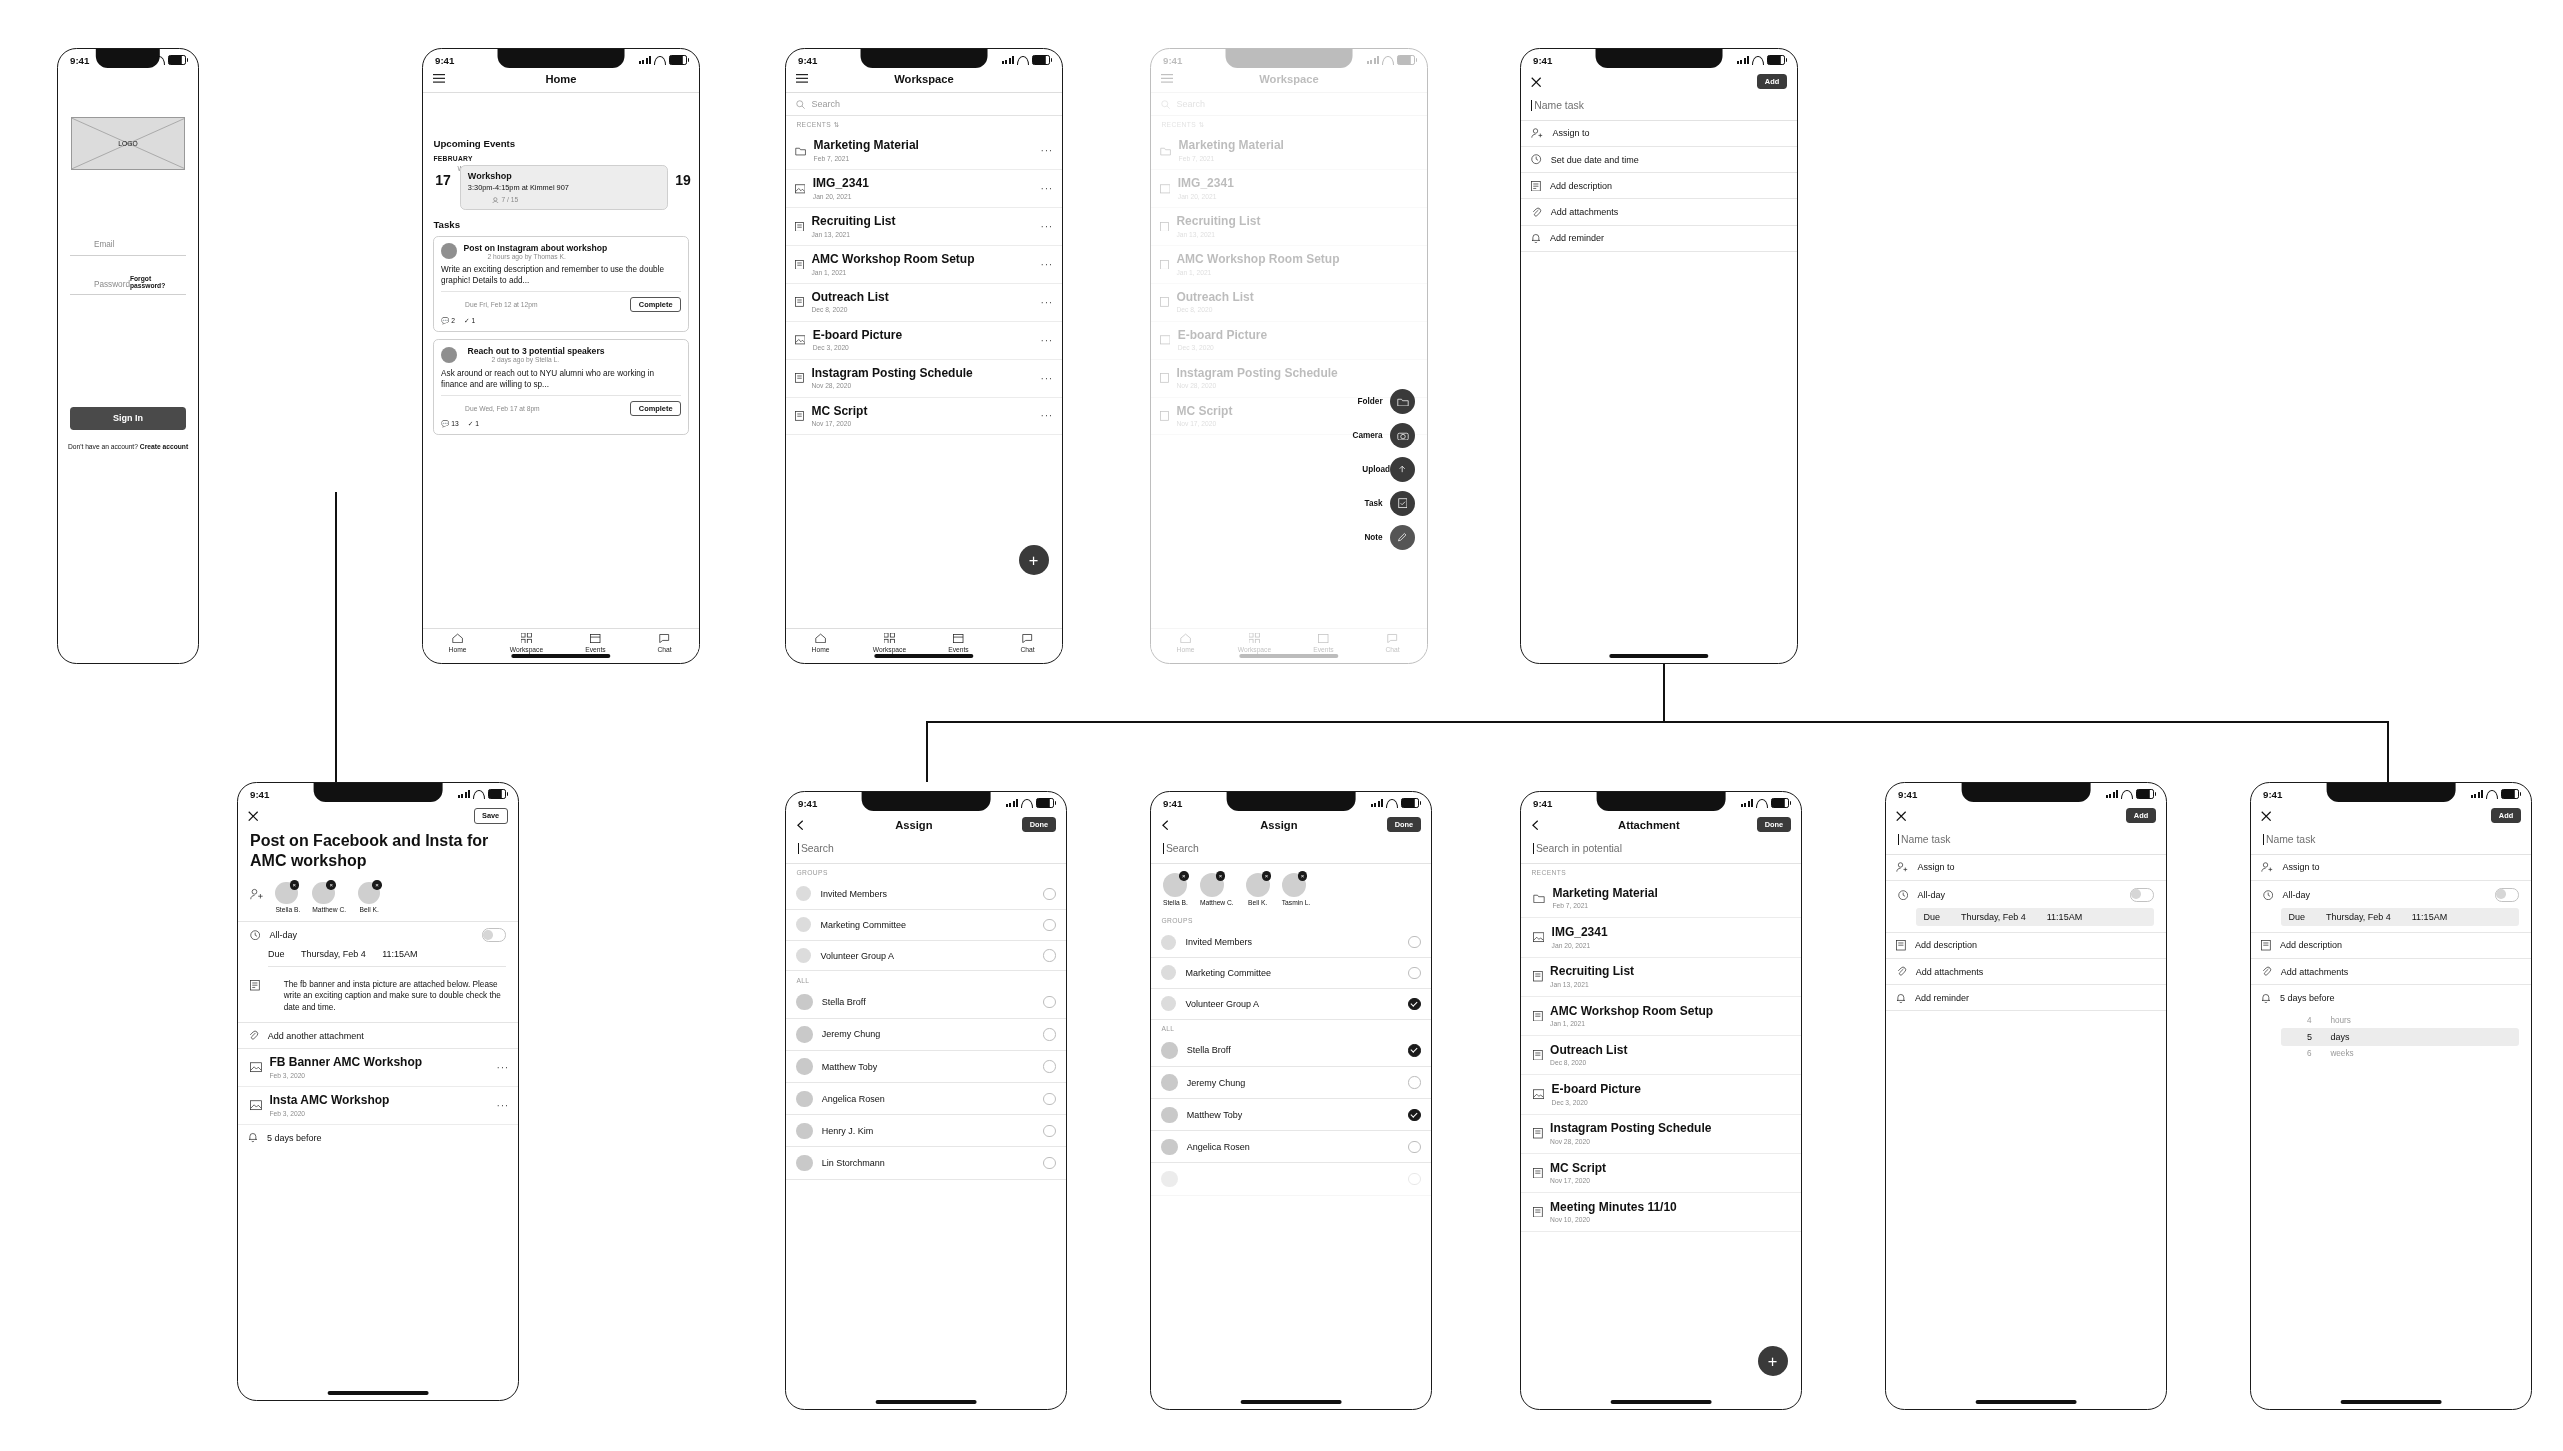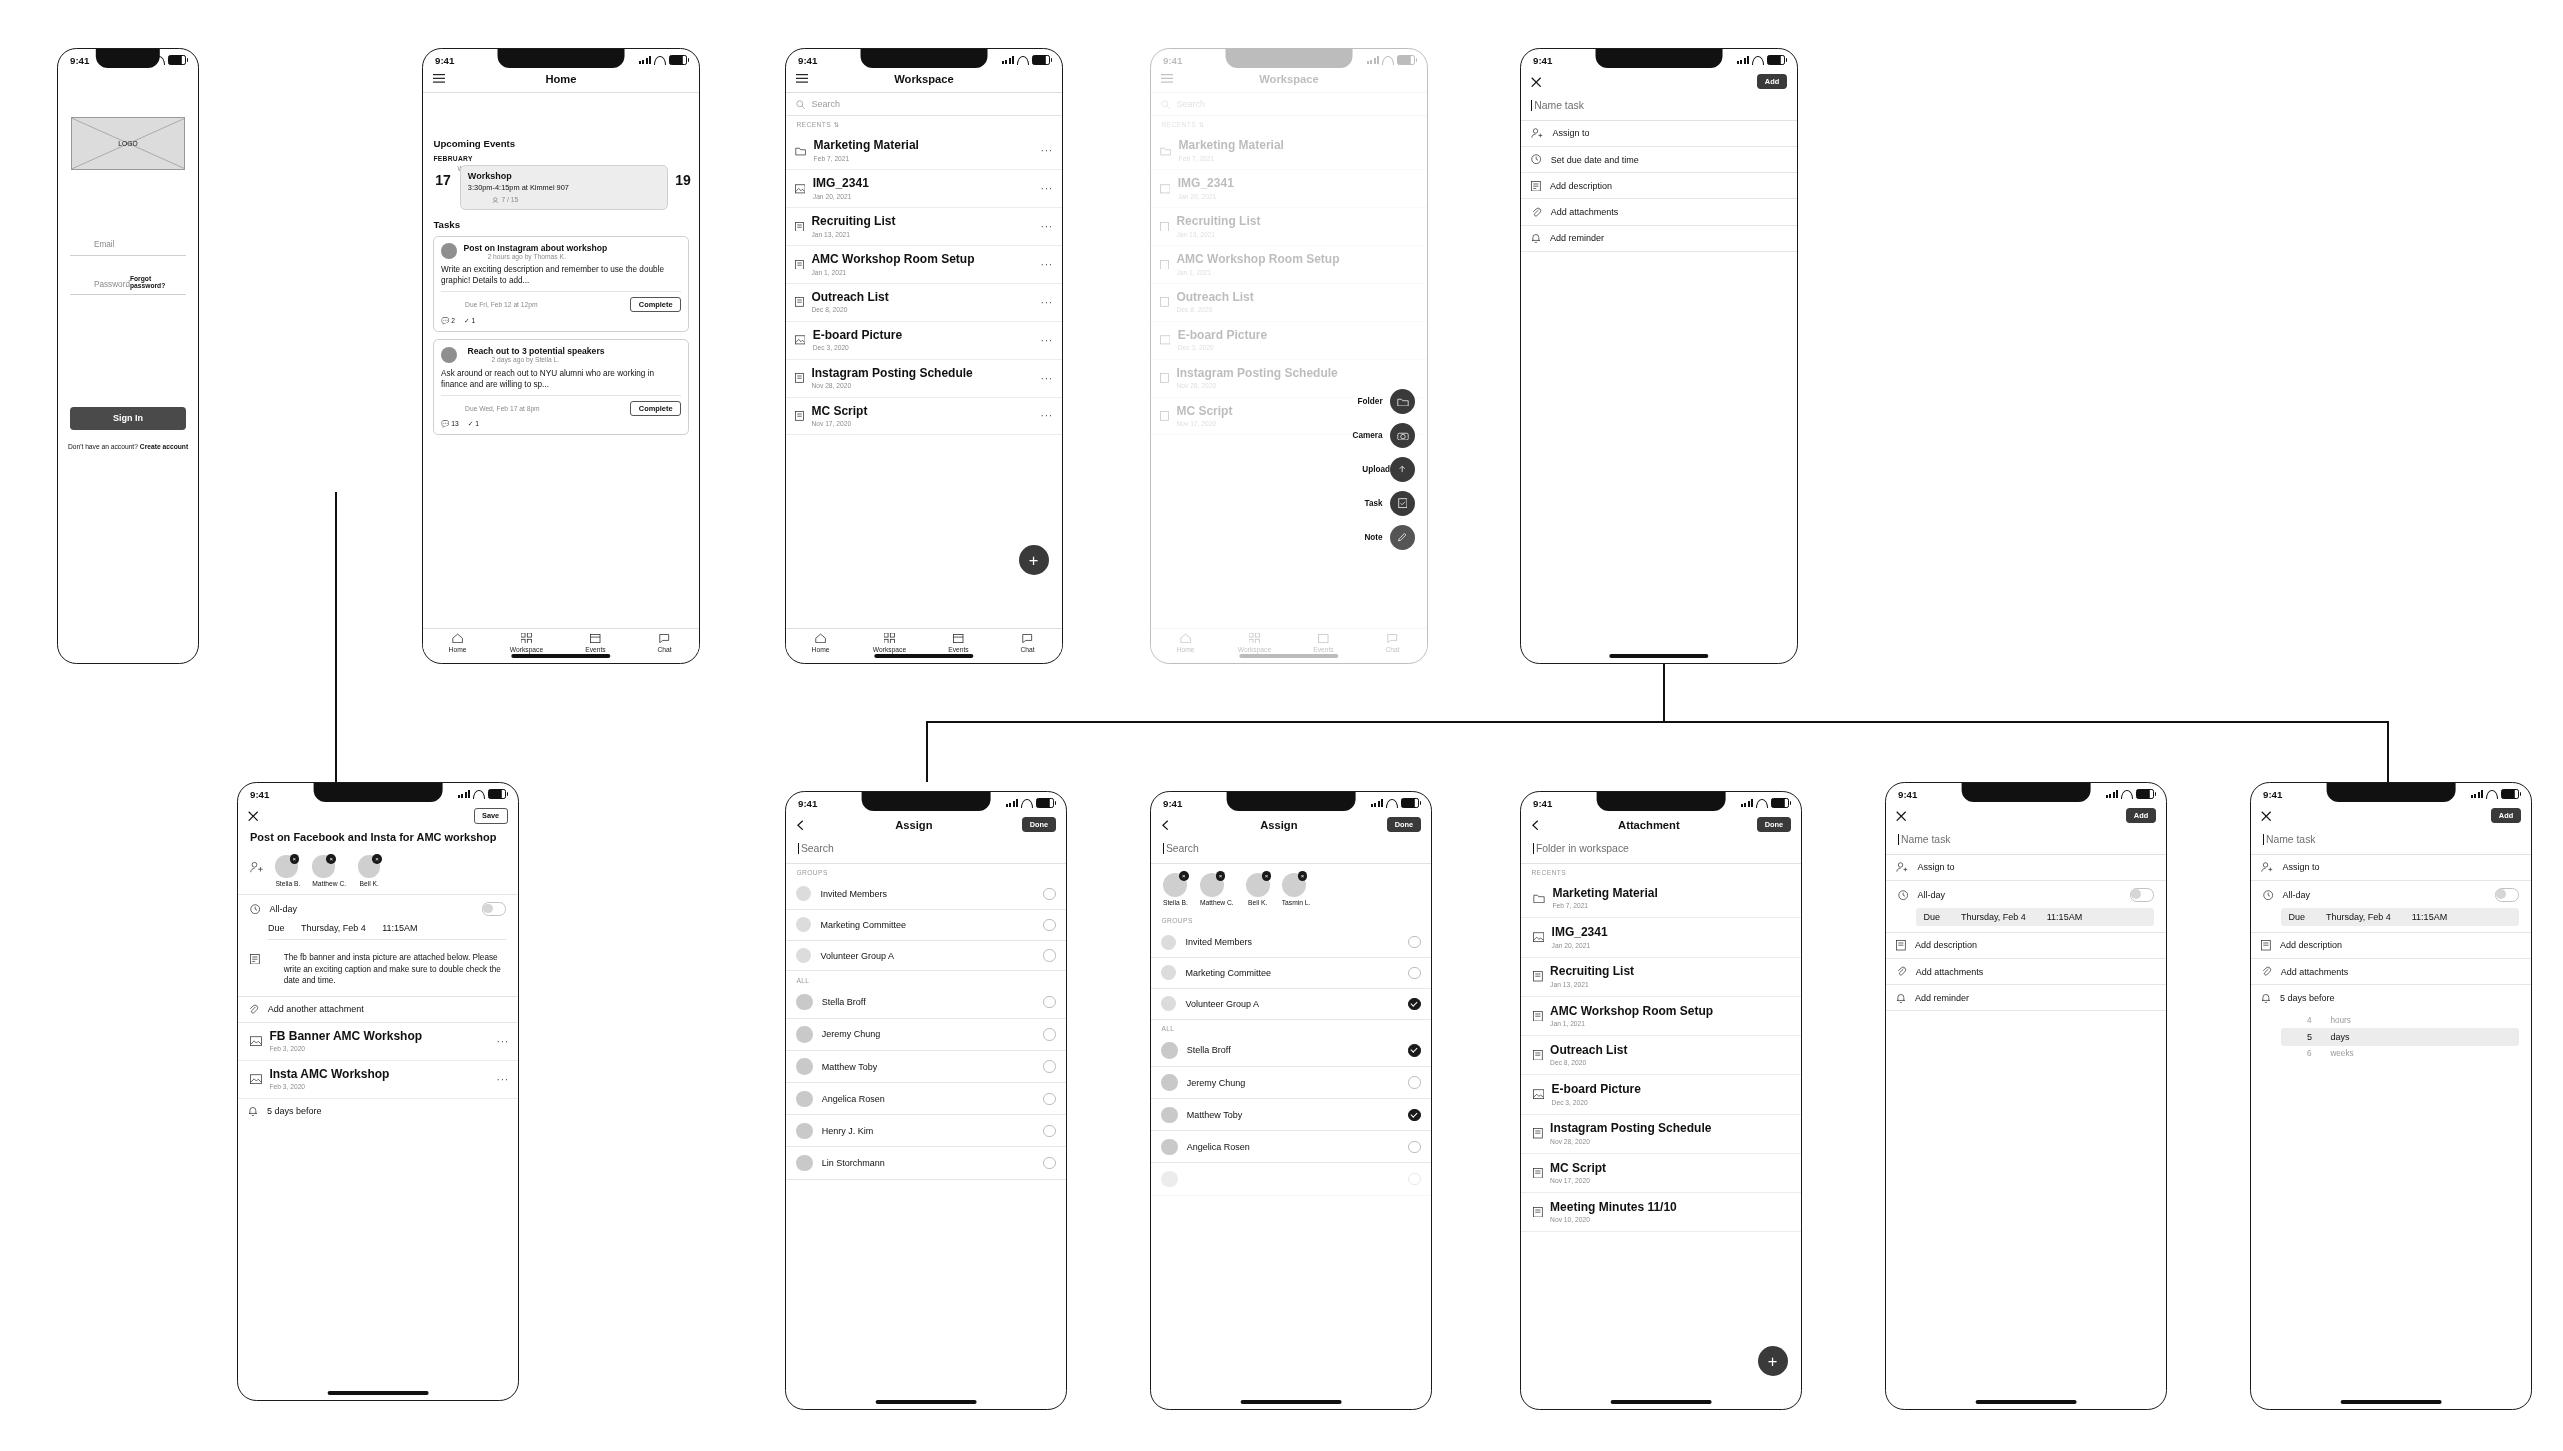--- a/index.html
+++ b/index.html
@@ -648,21 +648,21 @@
     </div>
     <div style="display:flex;align-items:center;justify-content:space-between;padding:3px 10.4px 6px;">
       <span>
           <svg width="10.4" height="10.4" viewBox="0 0 14 14">
             <line x1="1" y1="1" x2="13" y2="13" stroke="#111" stroke-width="1.6"></line>
             <line x1="13" y1="1" x2="1" y2="13" stroke="#111" stroke-width="1.6"></line>
           </svg>
         </span>
       <span class="pill-btn">Save</span>
     </div>
-    <div style="padding:1.5px 12px 6px;font-size:11px;font-weight:700;line-height:1.25;">Post on Facebook and Insta for AMC workshop</div>
+    <div style="padding:1.5px 12px 6px;font-size:16px;font-weight:700;line-height:1.25;">Post on Facebook and Insta for AMC workshop</div>
     <div style="display:flex;align-items:flex-start;gap:12px;padding:4.5px 12px 7.4px;border-bottom:0.7px solid #e4e4e4;">
       <span style="margin-top:6px;">
           <svg width="13.4" height="12" viewBox="0 0 18 16">
             <circle cx="6" cy="5" r="3.2" fill="none" stroke="#333"></circle>
             <path d="M1 15c0-3.4 2.4-5 5-5" fill="none" stroke="#333"></path>
             <line x1="11" y1="11" x2="17" y2="11" stroke="#333"></line>
             <line x1="14" y1="8" x2="14" y2="14" stroke="#333"></line>
           </svg>
         </span>
       <div style="text-align:center;position:relative;">
@@ -925,21 +925,21 @@
       <span>
           <svg width="9" height="10.4" viewBox="0 0 12 14">
             <path d="M9 1L2.5 7 9 13" fill="none" stroke="#111" stroke-width="1.6"></path>
           </svg>
         </span>
       <span class="hdr-title">Attachment</span>
       <span class="dark-btn">Done</span>
     </div>
     <div style="padding:3px 12px 9px;border-bottom:0.7px solid #e2e2e2;display:flex;align-items:center;">
       <span style="width:0.7px;height:11.2px;background:#111;margin-right:2.2px;"></span>
-      <span style="font-size:10.4px;color:#6f6f6f;">Folder in workspace</span>
+      <span style="font-size:10.4px;color:#6f6f6f;">Search in potential</span>
     </div>
     <div class="grouphdr">RECENTS</div>
     <div>
       <div class="frow" style="padding:6.7px 12px;">
           <svg width="12" height="10.4" viewBox="0 0 16 14">
             <path d="M1 3h5l1.5 2H15v8H1z" fill="none" stroke="#333"></path>
           </svg>
           <div class="ftext">
             <div class="fname">Marketing Material</div>
             <div class="fdate">Feb 7, 2021</div>

